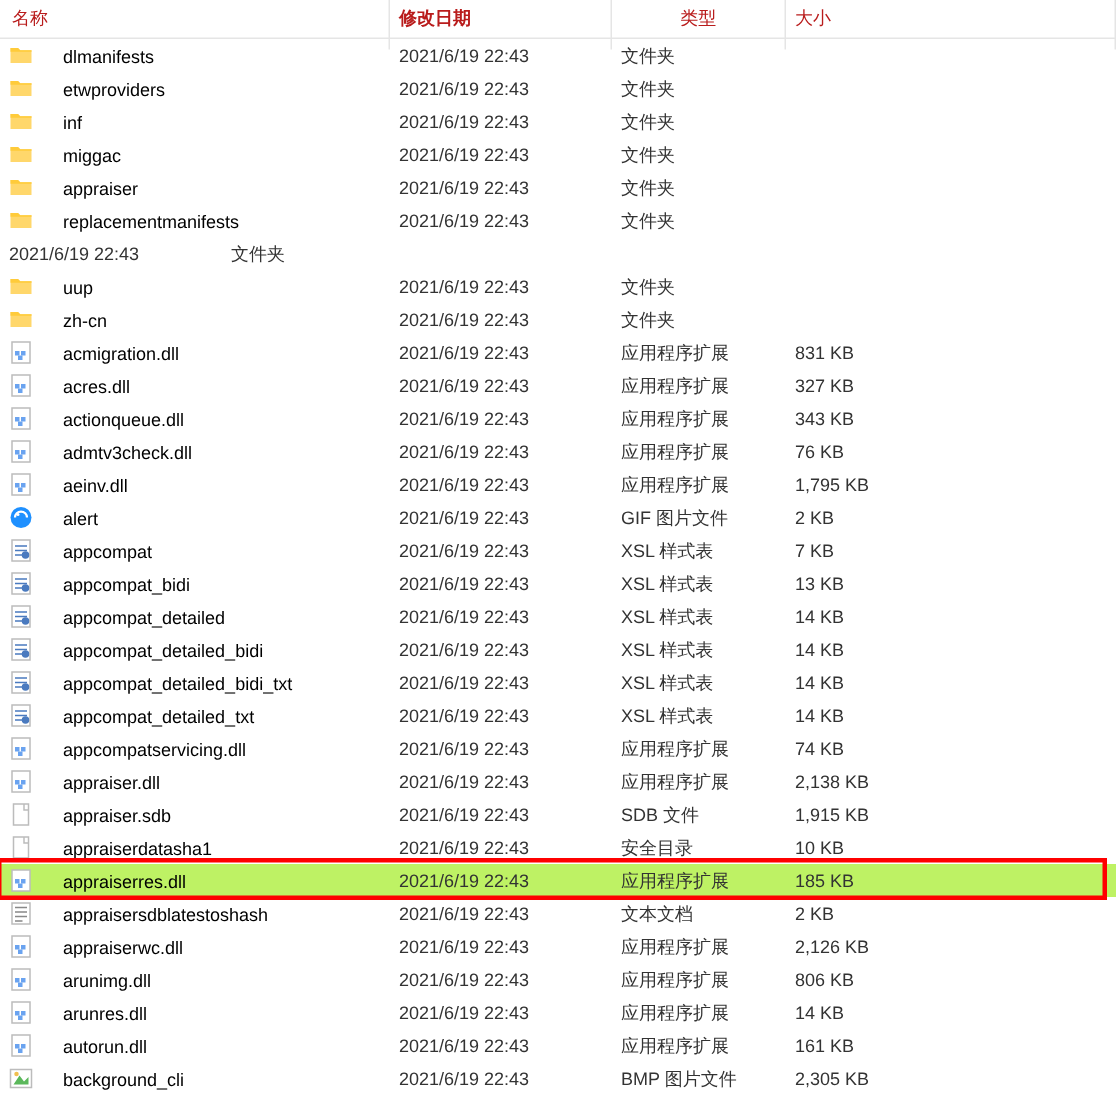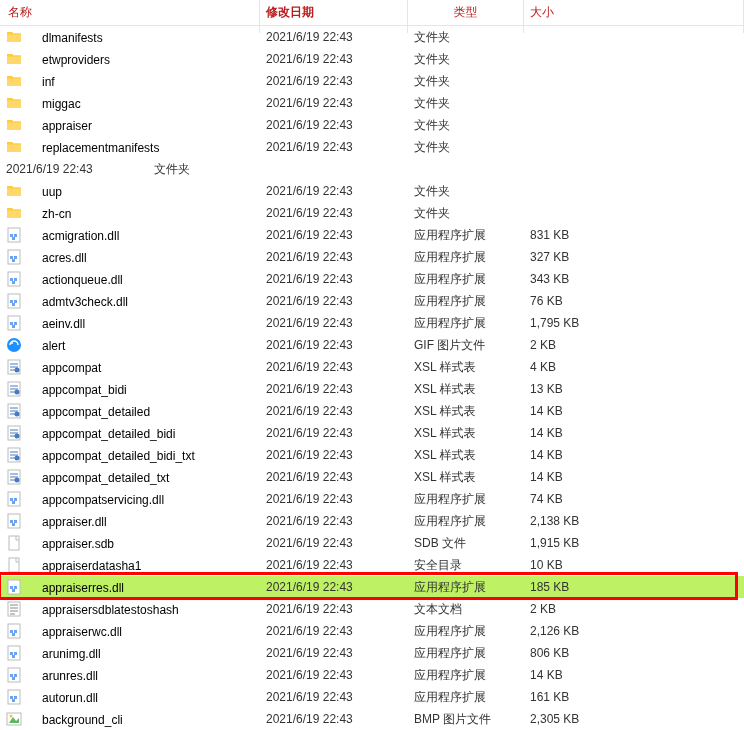--- a/index.html
+++ b/index.html
@@ -295,21 +295,21 @@
           <svg viewBox="0 0 16 16" width="16" height="16">
             <rect x="2" y="1" width="12" height="14" fill="#fff" stroke="#bcbcbc"></rect>
             <path d="M4 5h8M4 8h8M4 11h5" stroke="#4a7abf" stroke-width="1"></path>
             <circle cx="11" cy="11" r="2.5" fill="#4a7abf"></circle>
           </svg>
         </span>
         <span>appcompat</span>
       </div>
       <div class="cell cell-date">2021/6/19 22:43</div>
       <div class="cell cell-type">XSL 样式表</div>
-      <div class="cell cell-size">4 KB</div>
+      <div class="cell cell-size">7 KB</div>
     </div>
     <div class="row">
       <div class="cell cell-name">
         <span class="icon">
           <svg viewBox="0 0 16 16" width="16" height="16">
             <rect x="2" y="1" width="12" height="14" fill="#fff" stroke="#bcbcbc"></rect>
             <path d="M4 5h8M4 8h8M4 11h5" stroke="#4a7abf" stroke-width="1"></path>
             <circle cx="11" cy="11" r="2.5" fill="#4a7abf"></circle>
           </svg>
         </span>

